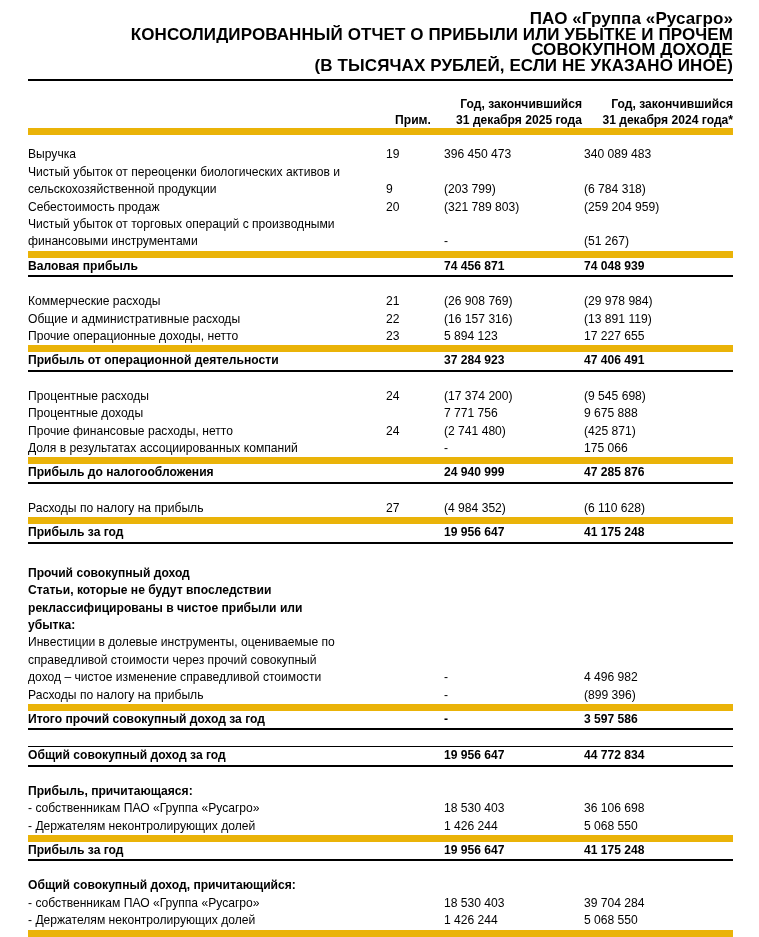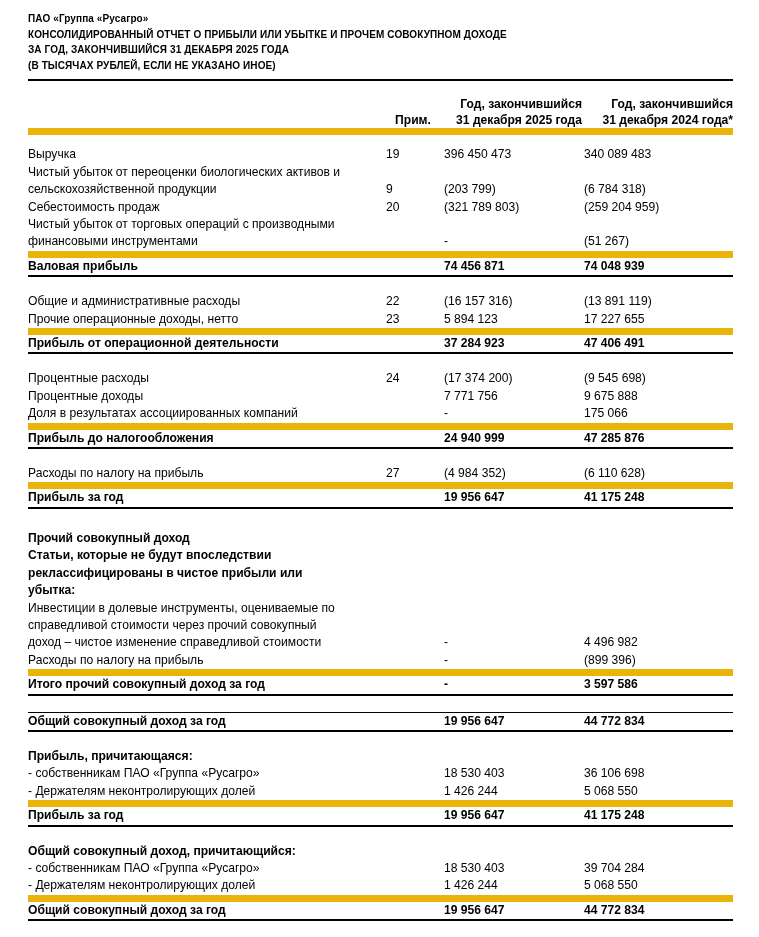--- a/index.html
+++ b/index.html
@@ -20,23 +20,24 @@
     position: relative;
     width: 759px;
     height: 937px;
     box-sizing: border-box;
     padding: 11px 26px 0 28px;
   }
 
   
   .title-block {
     font-weight: bold;
-    font-size: 10px;
+    font-size: 17px;
     line-height: 15.6px;
     letter-spacing: 0.1px;
+    text-align: right;
   }
   .title-line-company { text-transform: none; }
   .title-line { text-transform: uppercase; }
 
   
   table.fin {
     width: 100%;
     border-collapse: collapse;
     table-layout: fixed;
     font-size: 12.1px;
@@ -110,21 +111,20 @@
   }
 </style>
 </head>
 <body>
 
 <div class="page">
 
   <div class="title-block">
     <div class="title-line-company">ПАО «Группа «Русагро»</div>
     <div class="title-line">КОНСОЛИДИРОВАННЫЙ ОТЧЕТ О ПРИБЫЛИ ИЛИ УБЫТКЕ И ПРОЧЕМ СОВОКУПНОМ ДОХОДЕ</div>
-    <div class="title-line">ЗА ГОД, ЗАКОНЧИВШИЙСЯ 31 ДЕКАБРЯ 2025 ГОДА</div>
     <div class="title-line">(В ТЫСЯЧАХ РУБЛЕЙ, ЕСЛИ НЕ УКАЗАНО ИНОЕ)</div>
   </div>
 
   <div class="top-rule"></div>
 
   <table class="fin">
     <colgroup>
       <col class="c-label">
         <col class="c-note">
         <col class="c-y1">
@@ -194,20 +194,26 @@
         <td class="note"></td>
         <td class="num">74 456 871</td>
         <td class="num y2">74 048 939</td>
       </tr>
 
       <tr class="sp-md">
           <td colspan="4"></td>
         </tr>
 
       <tr>
+        <td class="lbl">Коммерческие расходы</td>
+        <td class="note">21</td>
+        <td class="num">(26 908 769)</td>
+        <td class="num y2">(29 978 984)</td>
+      </tr>
+      <tr>
         <td class="lbl">Общие и административные расходы</td>
         <td class="note">22</td>
         <td class="num">(16 157 316)</td>
         <td class="num y2">(13 891 119)</td>
       </tr>
       <tr class="rule-bot-thin">
         <td class="lbl">Прочие операционные доходы, нетто</td>
         <td class="note">23</td>
         <td class="num">5 894 123</td>
         <td class="num y2">17 227 655</td>
@@ -228,20 +234,26 @@
         <td class="note">24</td>
         <td class="num">(17 374 200)</td>
         <td class="num y2">(9 545 698)</td>
       </tr>
       <tr>
         <td class="lbl">Процентные доходы</td>
         <td class="note"></td>
         <td class="num">7 771 756</td>
         <td class="num y2">9 675 888</td>
       </tr>
+      <tr>
+        <td class="lbl">Прочие финансовые расходы, нетто</td>
+        <td class="note">24</td>
+        <td class="num">(2 741 480)</td>
+        <td class="num y2">(425 871)</td>
+      </tr>
       <tr class="rule-bot-thin">
         <td class="lbl">Доля в результатах ассоциированных компаний</td>
         <td class="note"></td>
         <td class="num">-</td>
         <td class="num y2">175 066</td>
       </tr>
       <tr class="total rule-bot-thick">
         <td class="lbl">Прибыль до налогообложения</td>
         <td class="note"></td>
         <td class="num">24 940 999</td>

